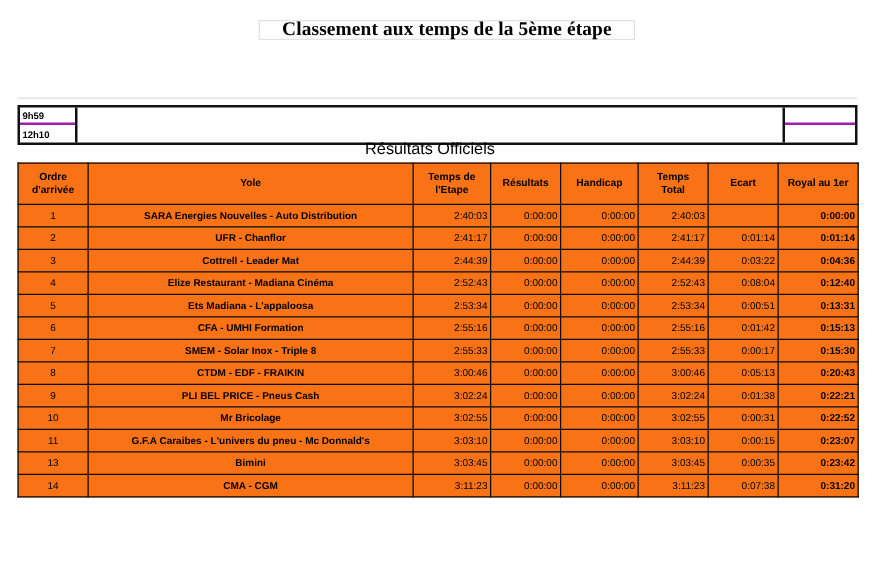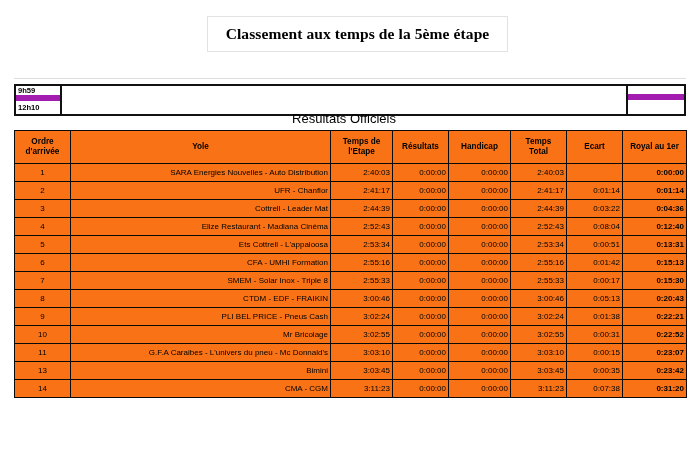--- a/index.html
+++ b/index.html
@@ -14,21 +14,21 @@
     overflow: hidden;
     position: relative;
   }
 
   
   .title-wrap {
     position: absolute;
     left: 207px;
     top: 16px;
     width: 301px;
-    height: 36px;
+    height: 16px;
     border: 1px solid #e2e2e2;
     box-sizing: border-box;
     display: flex;
     align-items: center;
     justify-content: center;
     background: #fff;
   }
   .title-text {
     font-family: "Liberation Serif", serif;
     font-weight: bold;
@@ -70,21 +70,21 @@
   .ob-cell {
     flex: 1 1 50%;
     box-sizing: border-box;
     display: flex;
     align-items: center;
     padding-left: 2px;
     font-size: 7.6px;
     font-weight: bold;
     color: #000;
   }
-  .ob-cell.top { border-bottom: 6px solid #a21caf; }
+  .ob-cell.top { border-bottom: 2px solid #a21caf; }
   .ob-center {
     flex: 1;
     display: flex;
     align-items: center;
     justify-content: center;
     font-size: 13px;
     font-weight: normal;
     color: #000;
     margin-top: 32px;
   }
@@ -127,21 +127,21 @@
   .c-ordre   { width: 56px; }
   .c-yole    { width: 260px; }
   .c-etape   { width: 62px; }
   .c-penal   { width: 56px; }
   .c-handi   { width: 62px; }
   .c-total   { width: 56px; }
   .c-ecart   { width: 56px; }
   .c-ecart1  { width: 64px; }
 
   td.ordre  { text-align: center; }
-  td.yole   { text-align: right; padding-left: 4px; }
+  td.yole   { text-align: center; padding-left: 4px; font-weight: bold; }
   td.etape  { text-align: right; padding-right: 5px; }
   td.penal  { text-align: right; padding-right: 1px; }
   td.handi  { text-align: right; padding-right: 6px; }
   td.total  { text-align: right; padding-right: 2px; }
   td.ecart  { text-align: right; padding-right: 5px; }
   td.ecart1 {
     text-align: right;
     padding-right: 4px;
     font-weight: bold;
     color: #d8222a;
@@ -237,21 +237,21 @@
           <td class="yole">Elize Restaurant - Madiana Cinéma</td>
           <td class="etape">2:52:43</td>
           <td class="penal">0:00:00</td>
           <td class="handi">0:00:00</td>
           <td class="total">2:52:43</td>
           <td class="ecart">0:08:04</td>
           <td class="ecart1">0:12:40</td>
         </tr>
         <tr>
           <td class="ordre">5</td>
-          <td class="yole">Ets Cottrell - L'appaloosa</td>
+          <td class="yole">Ets Madiana - L'appaloosa</td>
           <td class="etape">2:53:34</td>
           <td class="penal">0:00:00</td>
           <td class="handi">0:00:00</td>
           <td class="total">2:53:34</td>
           <td class="ecart">0:00:51</td>
           <td class="ecart1">0:13:31</td>
         </tr>
         <tr>
           <td class="ordre">6</td>
           <td class="yole">CFA - UMHI Formation</td>

